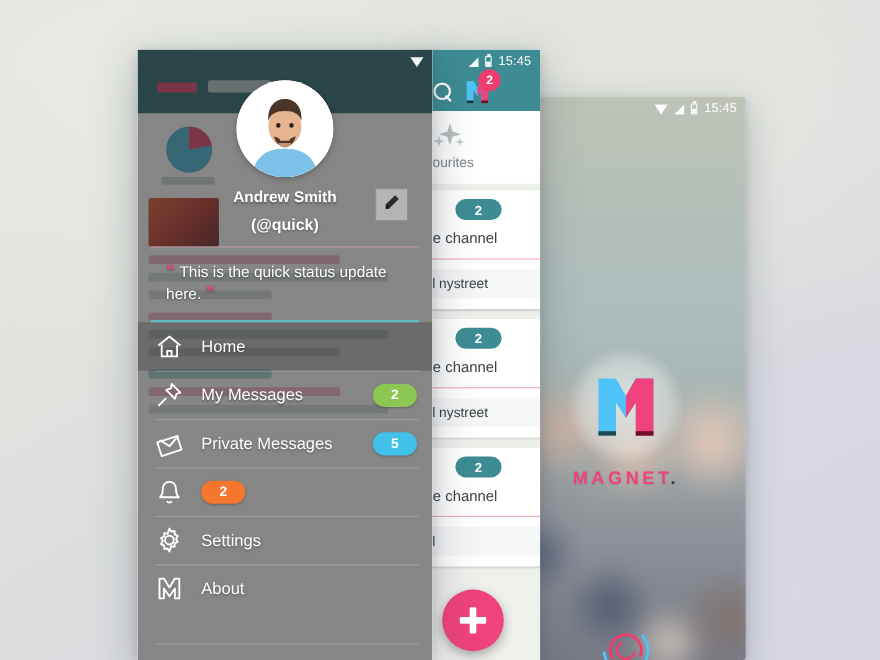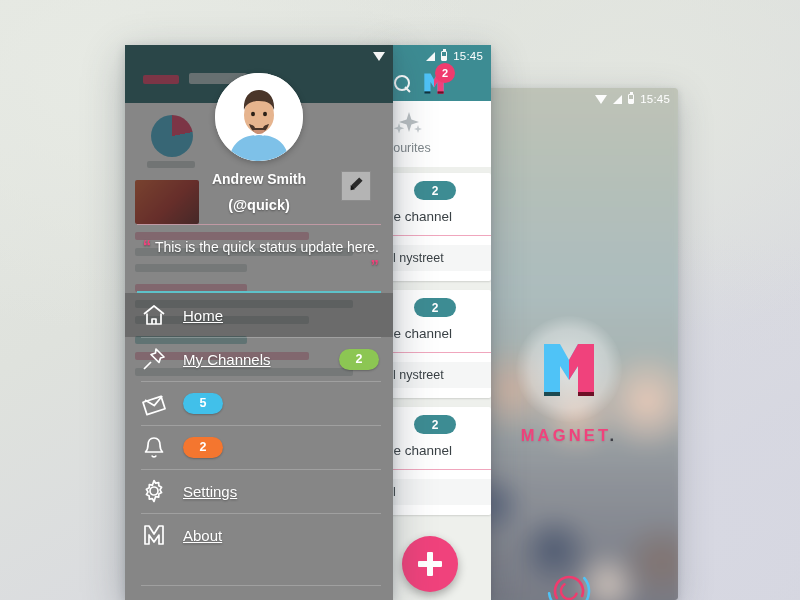--- a/index.html
+++ b/index.html
@@ -115,34 +115,34 @@
   .avatar { position:absolute; left:50%; top:28px; transform:translateX(-50%);
     width:88px;height:88px;border-radius:50%;background:#fff;overflow:hidden;
     box-shadow:0 2px 6px rgba(0,0,0,.25); }
   .av-art { position:absolute; inset:0; }
   .dr-name { position:absolute; left:0; right:0; top:126px; text-align:center; color:#fff;
     font-size:14px; font-weight:700; text-shadow:0 1px 2px rgba(0,0,0,.35); }
   .dr-handle { position:absolute; left:0; right:0; top:152px; text-align:center; color:#fff;
     font-size:14.5px; font-weight:700; text-shadow:0 1px 2px rgba(0,0,0,.35); }
   .dr-edit { position:absolute; right:22px; top:126px; width:30px; height:30px;
     background:#b4b4b4; border:1px solid #8d8d8d; display:flex; align-items:center; justify-content:center; }
-  .dr-quote { position:absolute; left:14px; right:14px; top:192px; text-align:right; color:#fff;
+  .dr-quote { position:absolute; left:26px; right:14px; top:192px; text-align:left; color:#fff;
     font-size:14px; line-height:19px; text-shadow:0 1px 2px rgba(0,0,0,.40); }
   .q-mark { color:#f0427c; font-weight:700; font-size:17px; }
   .dr-divider-top { position:absolute; left:12px; right:12px; top:179px; height:1px;
     background:rgba(240,170,190,.55); }
   .dr-divider-teal { position:absolute; left:12px; right:12px; bottom:0; height:2px; background:#5ec2c9; }
 
   .dr-item { position:relative; height:44px; display:flex; align-items:center;
     padding:0 14px 0 16px; gap:16px; }
   .dr-item.active { background:rgba(0,0,0,.20); }
   .dr-item + .dr-item::before { content:""; position:absolute; left:16px; right:12px; top:0;
     height:1px; background:rgba(255,255,255,.22); }
   .dr-ico { width:26px; height:26px; flex:0 0 26px; position:relative; }
-  .dr-label { color:#fff; font-size:15px; text-shadow:0 1px 2px rgba(0,0,0,.35); flex:1;text-decoration:underline; }
+  .dr-label { color:#fff; font-size:15px; text-shadow:0 1px 2px rgba(0,0,0,.35); flex:1; }
   .dr-badge { min-width:40px; height:21px; border-radius:11px; color:#fff; font-size:12.5px;
     font-weight:700; display:flex; align-items:center; justify-content:center;
     box-shadow:0 1px 2px rgba(0,0,0,.25); }
   .dr-sep-bottom { position:absolute; left:16px; right:12px; height:1px; background:rgba(255,255,255,.22); }
 </style>
 </head>
 <body>
 
 <div class="stage">
 
@@ -320,31 +320,32 @@
         <span class="dr-label">Home</span>
       </div>
 
       <div class="dr-item">
         <span class="dr-ico">
           <svg viewBox="0 0 26 26" width="26" height="26" fill="none" stroke="#fff" stroke-width="1.7" stroke-linejoin="round">
             <path d="M15 3l8 8-3.5 1-1.5 4.5-8-8L14.5 7z"></path>
               <path d="M10 16L3 23"></path>
           </svg>
         </span>
-        <span class="dr-label">My Channels</span>
+        <span class="dr-label">My Messages</span>
         <span class="dr-badge" style="background:#8cc653">2</span>
       </div>
 
       <div class="dr-item">
         <span class="dr-ico">
           <svg viewBox="0 0 26 26" width="26" height="26" fill="none" stroke="#fff" stroke-width="1.7" stroke-linejoin="round">
             <rect x="3.5" y="9" width="19" height="13" transform="rotate(-18 13 15.5)"></rect>
             <path d="M4 10l9.2 5.6L21.2 6"></path>
           </svg>
         </span>
+        <span class="dr-label">Private Messages</span>
         <span class="dr-badge" style="background:#41c0ea">5</span>
       </div>
 
       <div class="dr-item">
         <span class="dr-ico">
           <svg viewBox="0 0 26 26" width="26" height="26" fill="none" stroke="#fff" stroke-width="1.7" stroke-linejoin="round">
             <path d="M13 4c-4 0-6 3-6 7 0 4-1.5 6-2.5 7h17c-1-1-2.5-3-2.5-7 0-4-2-7-6-7z"></path>
             <path d="M10.8 21.5a2.4 2.4 0 004.4 0"></path>
           </svg>
         </span>

